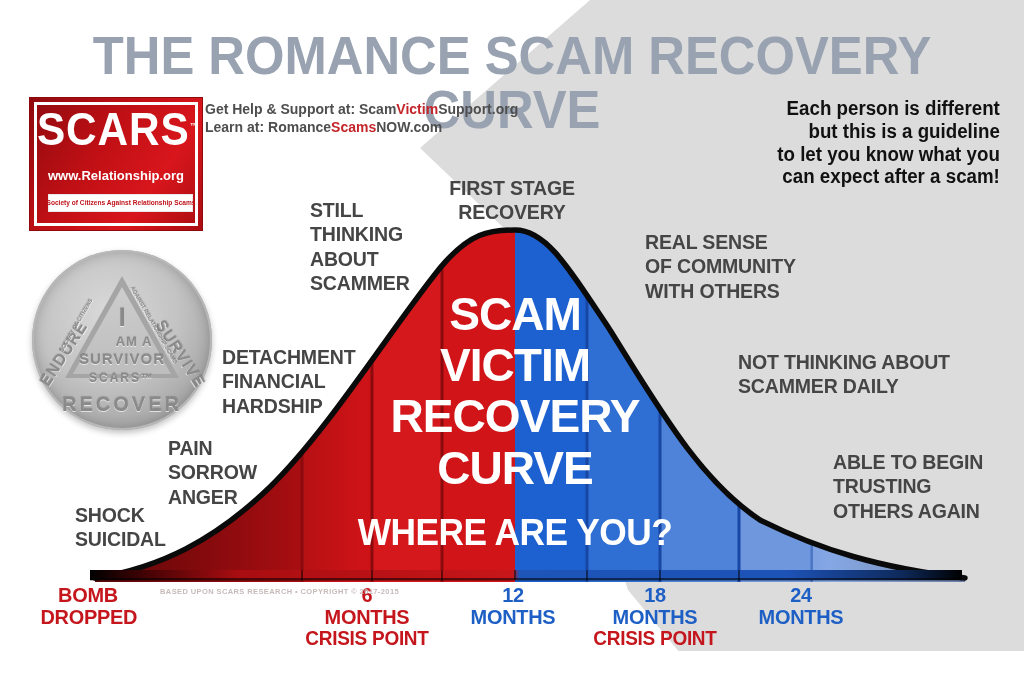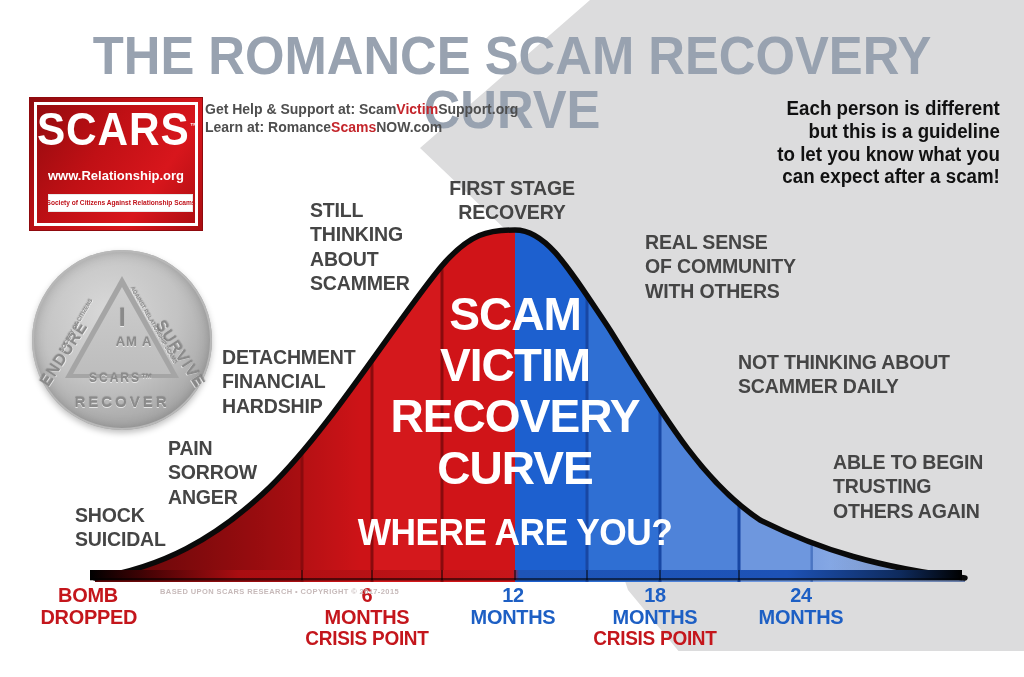--- a/index.html
+++ b/index.html
@@ -46,21 +46,21 @@
   .medal *{color:#8a8a8a;text-shadow:0 1px 0 rgba(255,255,255,.65),0 -1px 1px rgba(0,0,0,.2);}
   .tri-outer{position:absolute;left:33px;top:26px;width:114px;height:102px;
     clip-path:polygon(50% 0,100% 100%,0 100%);background:#a5a5a5;}
   .tri-inner{position:absolute;left:41px;top:37px;width:98px;height:87px;
     clip-path:polygon(50% 0,100% 100%,0 100%);background:linear-gradient(180deg,#cdcdcd,#bdbdbd);}
   .m-endure{position:absolute;left:-8px;top:95px;width:80px;text-align:center;font-weight:bold;
     font-size:16px;letter-spacing:1px;transform:rotate(-57deg);}
   .m-survive{position:absolute;right:-8px;top:95px;width:80px;text-align:center;font-weight:bold;
     font-size:16px;letter-spacing:1px;transform:rotate(57deg);}
   .m-recover{position:absolute;left:0;right:0;top:143px;text-align:center;font-weight:bold;
-    font-size:15px;letter-spacing:3px;}
+    font-size:20px;letter-spacing:3px;}
   .m-i{position:absolute;left:0;right:0;top:52px;text-align:center;font-weight:bold;font-size:26px;}
   .m-ama{position:absolute;left:0;right:0;top:84px;text-align:center;font-weight:bold;font-size:13px;letter-spacing:1px;margin-left:24px;}
   .m-surv{position:absolute;left:0;right:0;top:100px;text-align:center;font-weight:bold;font-size:15px;letter-spacing:1px;}
   .m-brand{position:absolute;left:0;right:0;top:121px;text-align:center;font-weight:bold;font-size:12px;letter-spacing:2px;}
   .m-side-l{position:absolute;left:14px;top:72px;font-size:5.5px;font-weight:bold;transform:rotate(-60deg);}
   .m-side-r{position:absolute;right:14px;top:72px;font-size:5.5px;font-weight:bold;transform:rotate(60deg);}
 
   
   .stage-lbl{position:absolute;font-weight:bold;font-size:21px;line-height:1.16;color:#454545;
     letter-spacing:-0.2px;transform:scaleX(.93);transform-origin:left top;}
@@ -124,20 +124,21 @@
 
   <div class="abs medal">
     <div class="tri-outer"></div>
     <div class="tri-inner"></div>
     <div class="m-endure">ENDURE</div>
     <div class="m-survive">SURVIVE</div>
     <div class="m-side-l">SOCIETY OF CITIZENS</div>
     <div class="m-side-r">AGAINST RELATIONSHIP SCAMS</div>
     <div class="m-i">I</div>
     <div class="m-ama">AM A</div>
+    <div class="m-surv">SURVIVOR</div>
     <div class="m-brand">SCARS™</div>
     <div class="m-recover">RECOVER</div>
   </div>
 
   <svg class="abs" style="left:0;top:0;" width="1024" height="677" viewBox="0 0 1024 677">
     <defs>
       <clipPath id="bell">
         <path d="M95,578 C160,568 215,540 270,487 C330,428 390,330 440,268 C470,232 490,230 515,230 C545,230 565,262 610,330 C660,410 700,480 760,520 C820,550 880,568 965,578 L965,582 L95,582 Z"></path>
       </clipPath>
       <linearGradient id="tailg" x1="0" y1="0" x2="1" y2="0">

